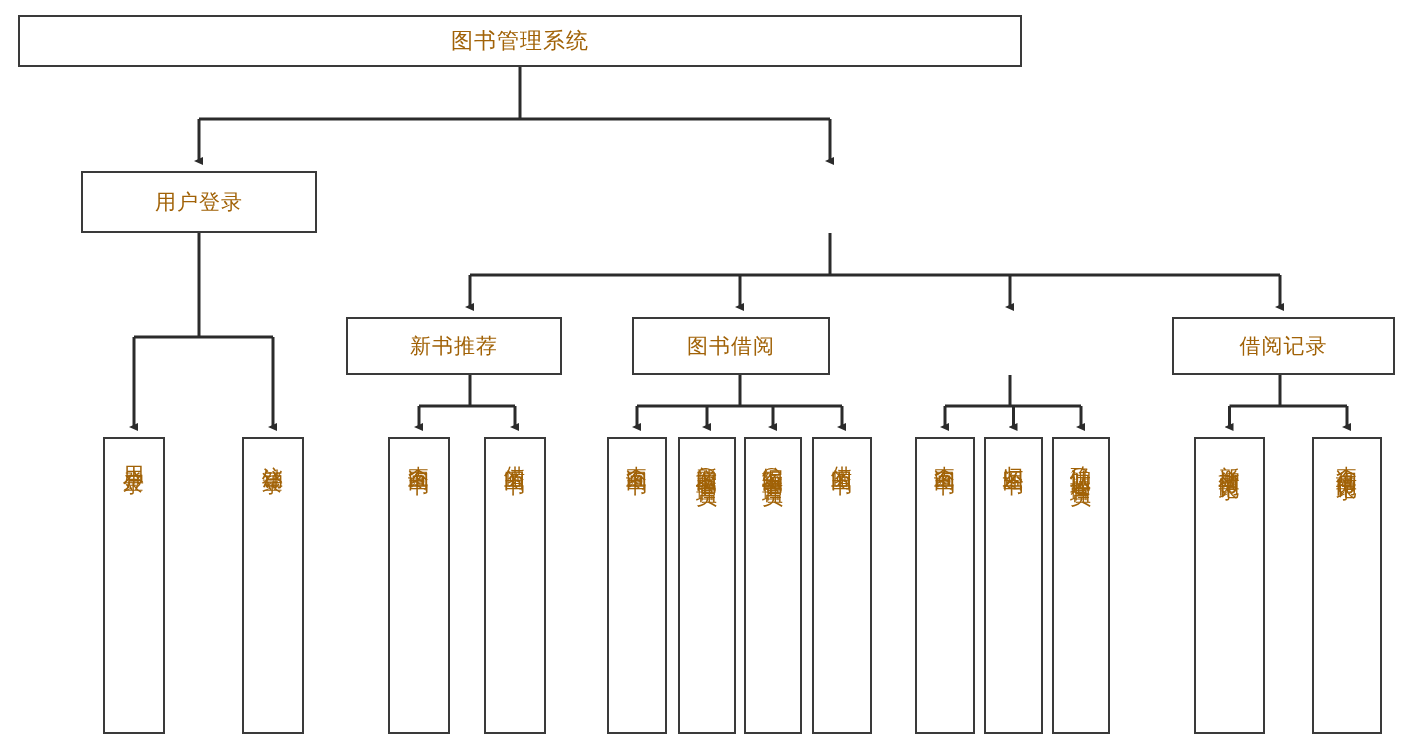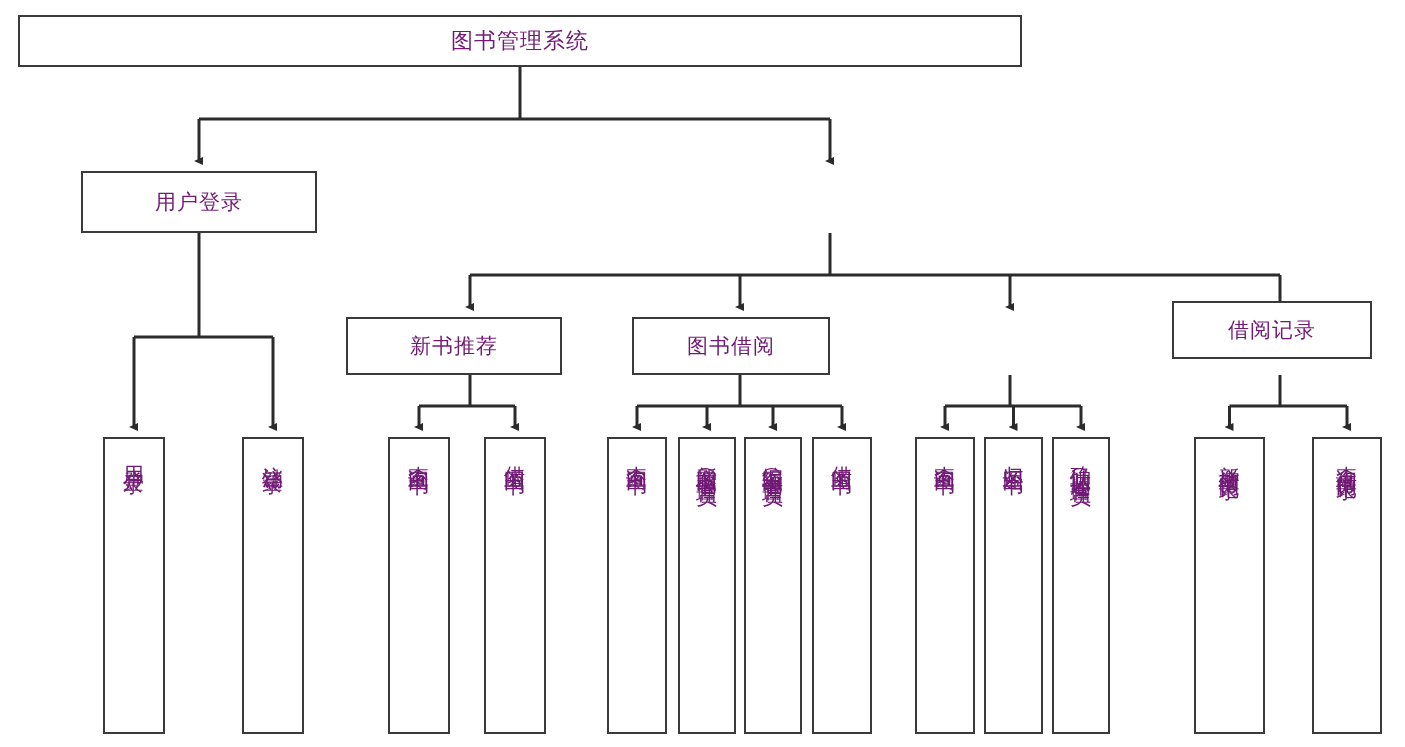--- a/index.html
+++ b/index.html
@@ -24,21 +24,21 @@
     pointer-events: none;
   }
   .node {
     position: absolute;
     box-sizing: border-box;
     border: 2px solid #3a3a3a;
     background: #ffffff;
     display: flex;
     align-items: center;
     justify-content: center;
-    color: #701a75;
+    color: #a16207;
     line-height: 1.18;
   }
   .node.h {
     
     font-size: 21px;
     letter-spacing: 1px;
   }
   .node.v {
     
     font-size: 21px;
@@ -112,21 +112,21 @@
         <path d="M1347,406 L1347,427" marker-end="url(#arrow)"></path>
       </g>
   </svg>
 
   <div class="node h root" style="left: 18px; top: 15px; width: 1004px; height: 52px;">图书管理系统</div>
 
   <div class="node h" style="left: 81px; top: 171px; width: 236px; height: 62px;">用户登录</div>
 
   <div class="node h" style="left: 346px; top: 317px; width: 216px; height: 58px;">新书推荐</div>
   <div class="node h" style="left: 632px; top: 317px; width: 198px; height: 58px;">图书借阅</div>
-  <div class="node h" style="left: 1172px; top: 301px; width: 200px; height: 58px;">借阅记录</div>
+  <div class="node h" style="left: 1172px; top: 317px; width: 223px; height: 58px;">借阅记录</div>
 
   <div class="node v" style="left: 103px; top: 437px; width: 62px; height: 297px;">
     <span class="vtext">用户登录</span>
   </div>
   <div class="node v" style="left: 242px; top: 437px; width: 62px; height: 297px;">
     <span class="vtext">注销登录</span>
   </div>
   <div class="node v" style="left: 388px; top: 437px; width: 62px; height: 297px;">
     <span class="vtext">查询图书</span>
   </div>

